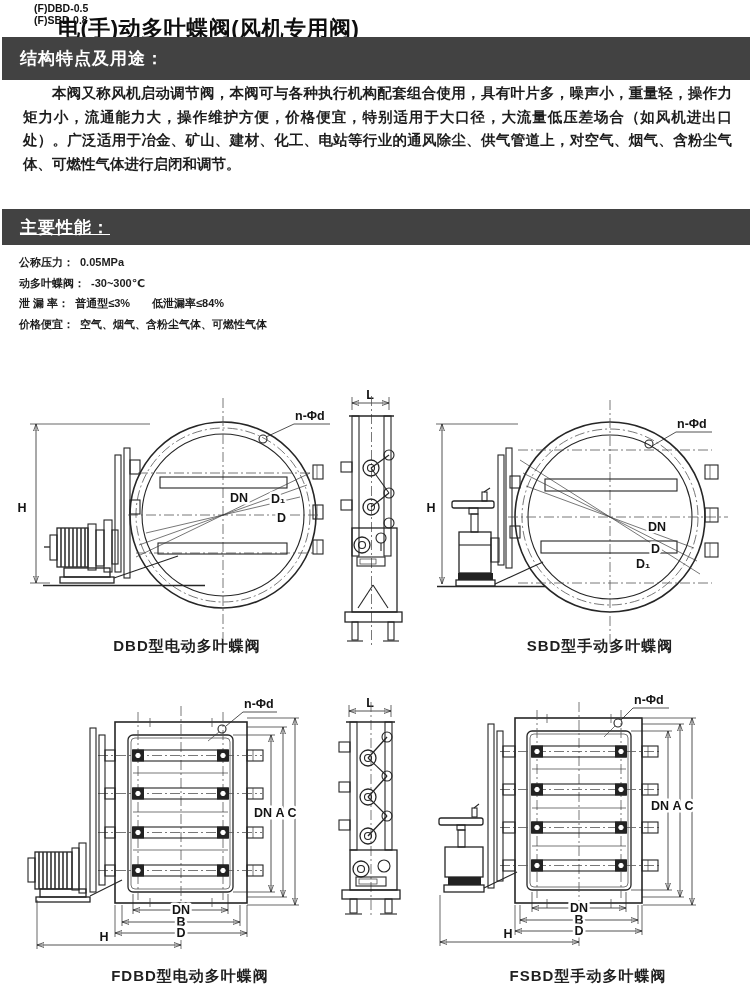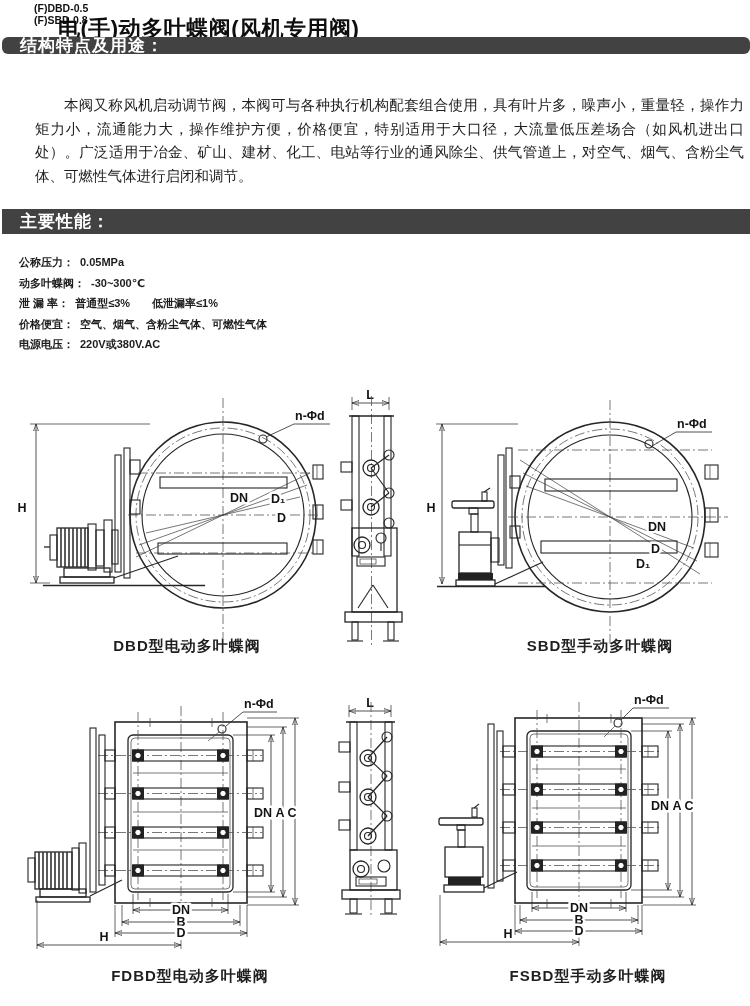--- a/index.html
+++ b/index.html
@@ -2,23 +2,23 @@
 <html><head>
 <meta charset="utf-8">
 <style>
   html,body{margin:0;padding:0;background:#f6f6f4;}
   .page{position:relative;width:750px;height:1006px;background:#ffffff;overflow:hidden;
         font-family:"Liberation Sans","DejaVu Sans",sans-serif;color:#1c1c1c;}
   .models{position:absolute;left:4px;top:3px;font-size:10.5px;font-weight:bold;line-height:11.5px;color:#111;margin-left:30px;}
   .title{position:absolute;left:49px;top:5px;margin:9px;font-size:22px;font-weight:bold;color:#0e0e0e;letter-spacing:.5px;}
   .bar{position:absolute;left:2px;right:0;background:#424242;color:#fff;display:flex;align-items:center;
        font-size:17px;font-weight:bold;letter-spacing:1px;padding-left:18px;box-sizing:border-box;}
-  .bar1{top:37px;height:17px;border-radius:6px;}
-  .bar2{top:209px;height:25px;}
-  .para{position:absolute;left:23px;top:82px;width:709px;margin:12px;font-size:14.5px;font-weight:400;
+  .bar1{top:37px;height:43px;}
+  .bar2{top:209px;height:36px;text-decoration:underline;}
+  .para{position:absolute;left:23px;top:82px;width:709px;margin:0;font-size:14.5px;font-weight:700;
         line-height:23.5px;text-align:justify;text-indent:2em;color:#1d1d1d;}
   .specs{position:absolute;left:19px;top:252px;font-size:11px;font-weight:600;color:#1d1d1d;}
   .spec-row{line-height:20.5px;white-space:pre;}
   .spec-label{margin-right:6px;}
   svg{position:absolute;left:0;top:390px;}
   svg line,svg rect,svg circle,svg path{stroke:#262626;fill:none;}
   .s16{stroke-width:1.6;} .s13{stroke-width:1.3;} .s11{stroke-width:1.1;}
   .thin{stroke-width:.7;stroke:#3c3c3c;}
   .cl{stroke:#555;stroke-width:.8;stroke-dasharray:10 3 2 3;}
   .dl{stroke-width:.8;} .xl{stroke-width:.7;}
@@ -46,23 +46,22 @@
 
   <p class="para">本阀又称风机启动调节阀，本阀可与各种执行机构配套组合使用，具有叶片多，噪声小，重量轻，操作力矩力小，流通能力大，操作维护方便，价格便宜，特别适用于大口径，大流量低压差场合（如风机进出口处）。广泛适用于冶金、矿山、建材、化工、电站等行业的通风除尘、供气管道上，对空气、烟气、含粉尘气体、可燃性气体进行启闭和调节。</p>
 
   <div class="bar bar2">
     <span>主要性能：</span>
   </div>
 
   <div class="specs">
     <div class="spec-row"><span class="spec-label">公称压力：</span><span>0.05MPa</span></div>
     <div class="spec-row"><span class="spec-label">动多叶蝶阀：</span><span>-30~300℃</span></div>
-    <div class="spec-row"><span class="spec-label">泄 漏 率：</span><span>普通型≤3%　　低泄漏率≤1%</span></div>
+    <div class="spec-row"><span class="spec-label">泄 漏 率：</span><span>普通型≤3%　　低泄漏率≤84%</span></div>
     <div class="spec-row"><span class="spec-label">价格便宜：</span><span>空气、烟气、含粉尘气体、可燃性气体</span></div>
-    <div class="spec-row"><span class="spec-label">电源电压：</span><span>220V或380V.AC</span></div>
   </div>
 
   <svg width="750" height="616" viewBox="0 390 750 616">
     <defs>
       <marker id="ma" viewBox="0 0 10 10" refX="10" refY="5" markerWidth="9" markerHeight="9" orient="auto-start-reverse">
         <path d="M0,1.5 L10,5 L0,8.5 z" fill="#222" stroke="none"></path>
       </marker>
     </defs>
 
     <g>

